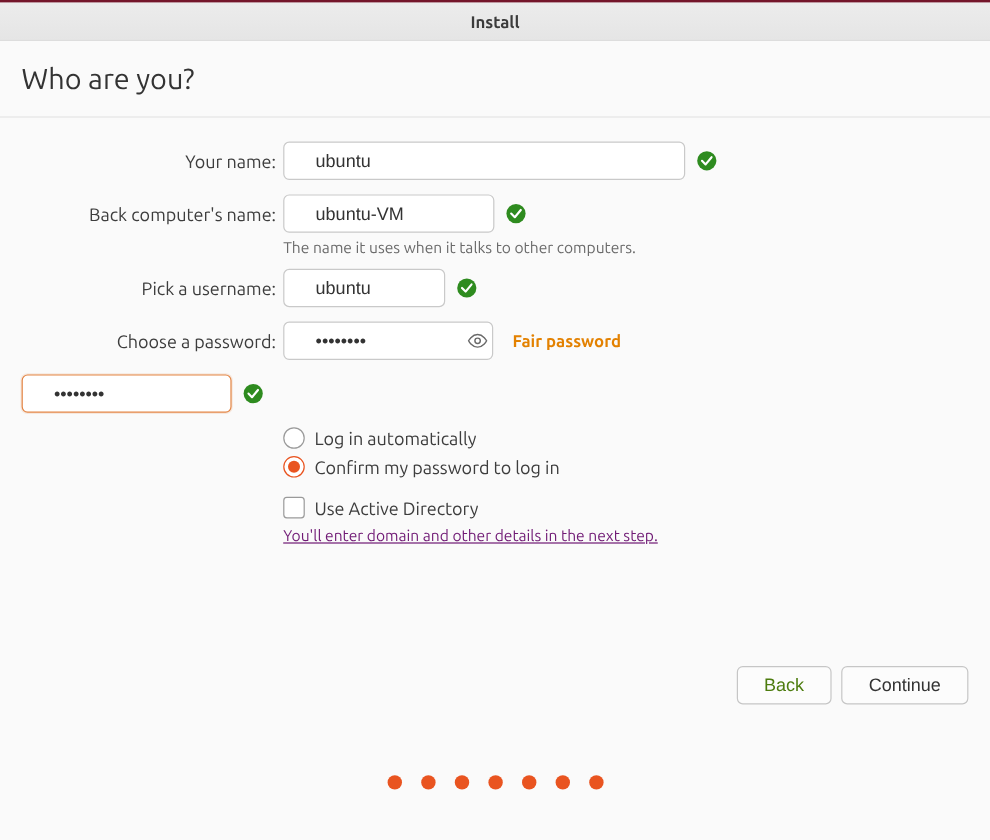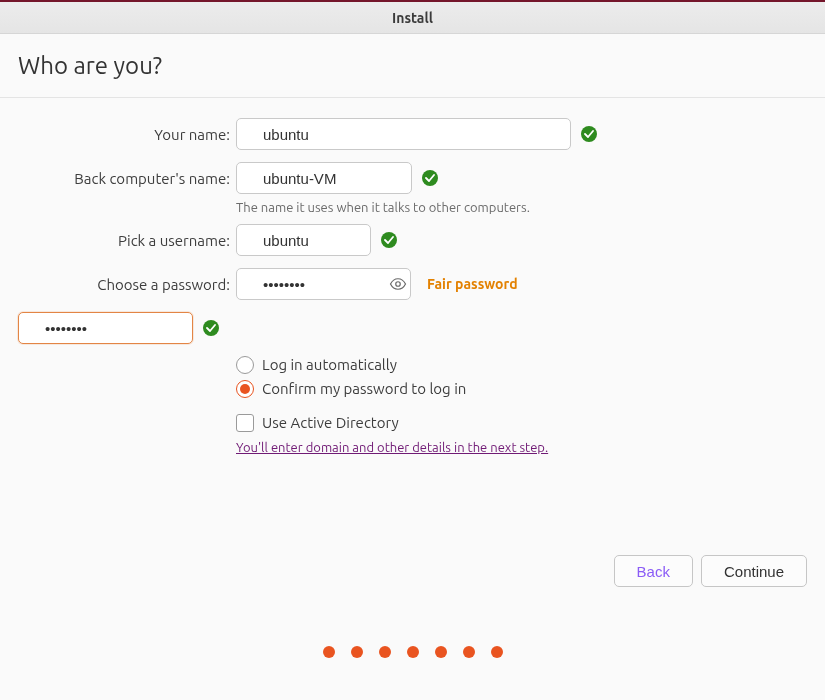--- a/index.html
+++ b/index.html
@@ -93,21 +93,21 @@
     color: #6b6b6b;
   }
   .hint-row {
     display: flex;
     margin-top: -6px;
     margin-bottom: 10px;
   }
   .hint-row .spacer { width: 218px; }
   .radio-row, .check-row {
     display: flex;
-    align-items: flex-start;
+    align-items: center;
     margin-bottom: 6px;
   }
   .radio-row .spacer, .check-row .spacer { width: 218px; }
   .radio, .checkbox {
     width: 18px; height: 18px;
     border: 1.5px solid #9a9a9a;
     margin-right: 8px;
     display: inline-flex;
     align-items: center; justify-content: center;
     cursor: pointer;
@@ -137,21 +137,21 @@
   .btn {
     height: 32px;
     padding: 0 22px;
     border: 1px solid #c6c6c6;
     border-radius: 5px;
     background: #fcfcfc;
     font-size: 15px;
     color: #333;
     cursor: pointer;
   }
-  .btn.disabled { color: #8b5cf6; cursor: default; }
+  .btn.disabled { color: #4d7c0f; cursor: default; }
   .dots {
     position: absolute;
     left: 0; right: 0;
     top: 646px;
     display: flex;
     justify-content: center;
     gap: 16px;
   }
   .dot {
     width: 12px; height: 12px;

